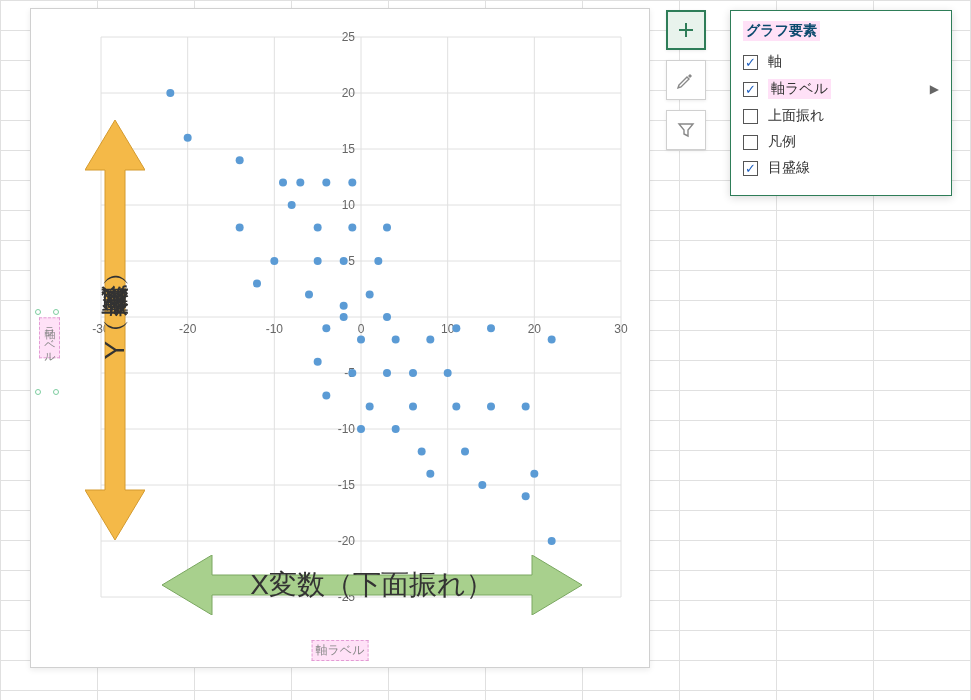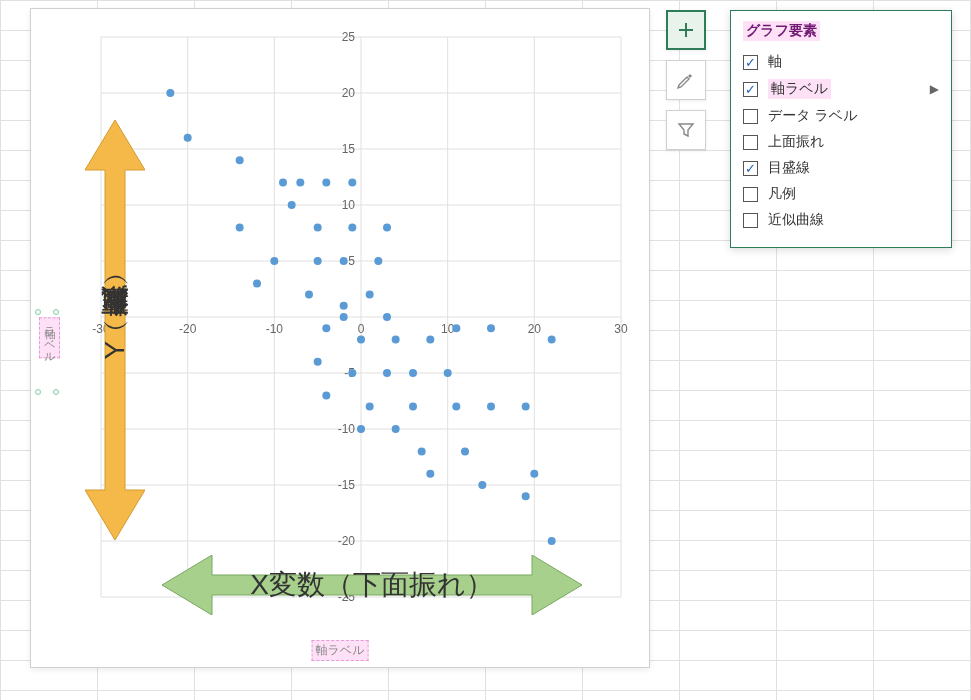--- a/index.html
+++ b/index.html
@@ -100,21 +100,21 @@
     position: absolute;
     left: 730px; top: 10px;
     width: 222px;
     border: 1px solid #2e7d58;
     background: #fff;
     box-shadow: 0 2px 8px rgba(0,0,0,0.15);
     padding: 10px 12px 14px 12px;
   }
   .flyout-title {
     font-weight: bold;
-    color: #701a75;
+    color: #0c4a6e;
     margin-bottom: 8px;
     font-size: 14px;
     background: rgba(255,120,220,0.22);
     padding: 1px 3px;
     display: inline-block;
   }
   .flyout ul { list-style: none; padding: 0; margin: 0; }
   .flyout li {
     display: flex; align-items: center;
     padding: 4px 0;
@@ -313,37 +313,29 @@
         <span class="chk checked"></span>
         <span class="label-txt">軸</span>
       </li>
       <li>
         <span class="chk checked"></span>
         <span class="label-txt hl">軸ラベル</span>
         <span class="arrow">▶</span>
       </li>
       <li>
         <span class="chk"></span>
-        <span class="label-txt">データ ラベル</span>
+        <span class="label-txt">上面振れ</span>
       </li>
       <li>
         <span class="chk"></span>
-        <span class="label-txt">上面振れ</span>
+        <span class="label-txt">凡例</span>
       </li>
       <li>
         <span class="chk checked"></span>
         <span class="label-txt">目盛線</span>
-      </li>
-      <li>
-        <span class="chk"></span>
-        <span class="label-txt">凡例</span>
-      </li>
-      <li>
-        <span class="chk"></span>
-        <span class="label-txt">近似曲線</span>
       </li>
     </ul>
 </div>
 
 <div class="arrow-y">
   <svg width="60" height="420" viewBox="0 0 60 420">
     <polygon points="30,0 60,50 40,50 40,370 60,370 30,420 0,370 20,370 20,50 0,50" stroke="#d49a2e" stroke-width="1" fill="#f4b948"></polygon>
   </svg>
   <span class="arrow-y-label">Y変数（上面振れ）</span>
 </div>

